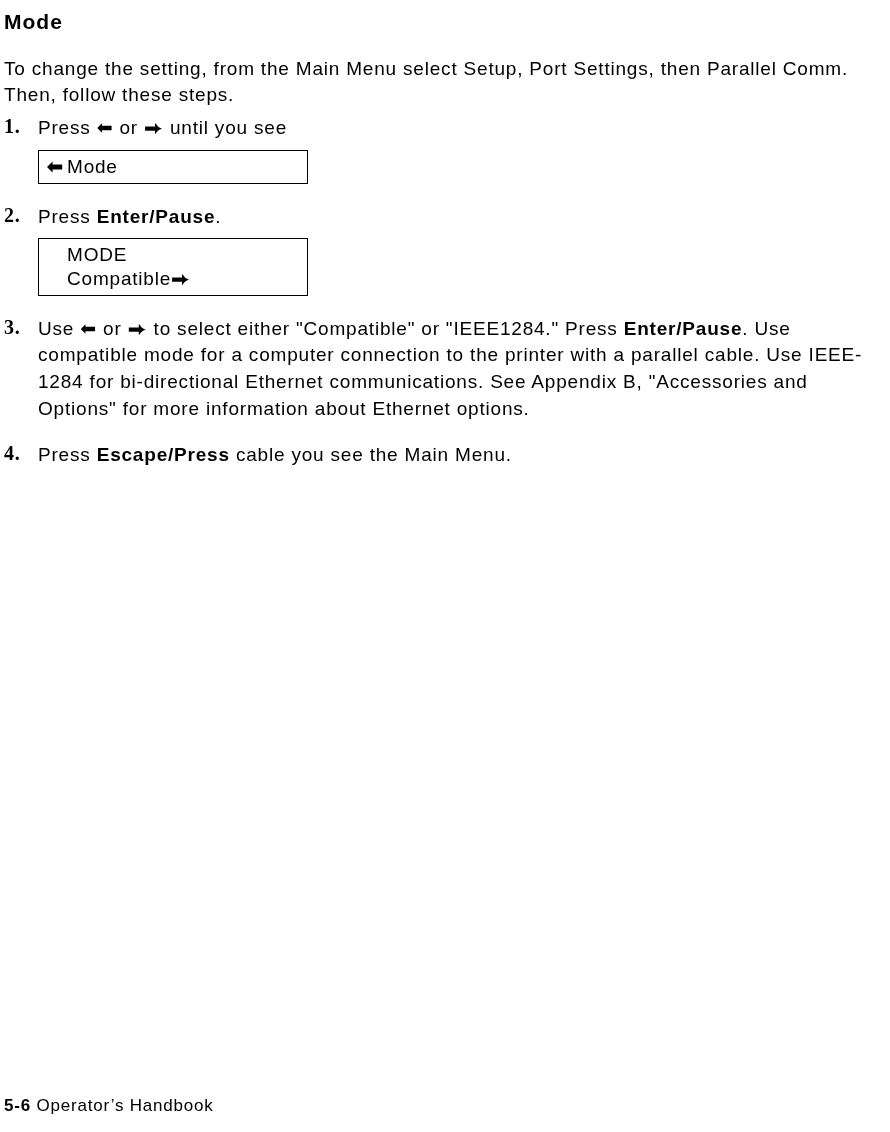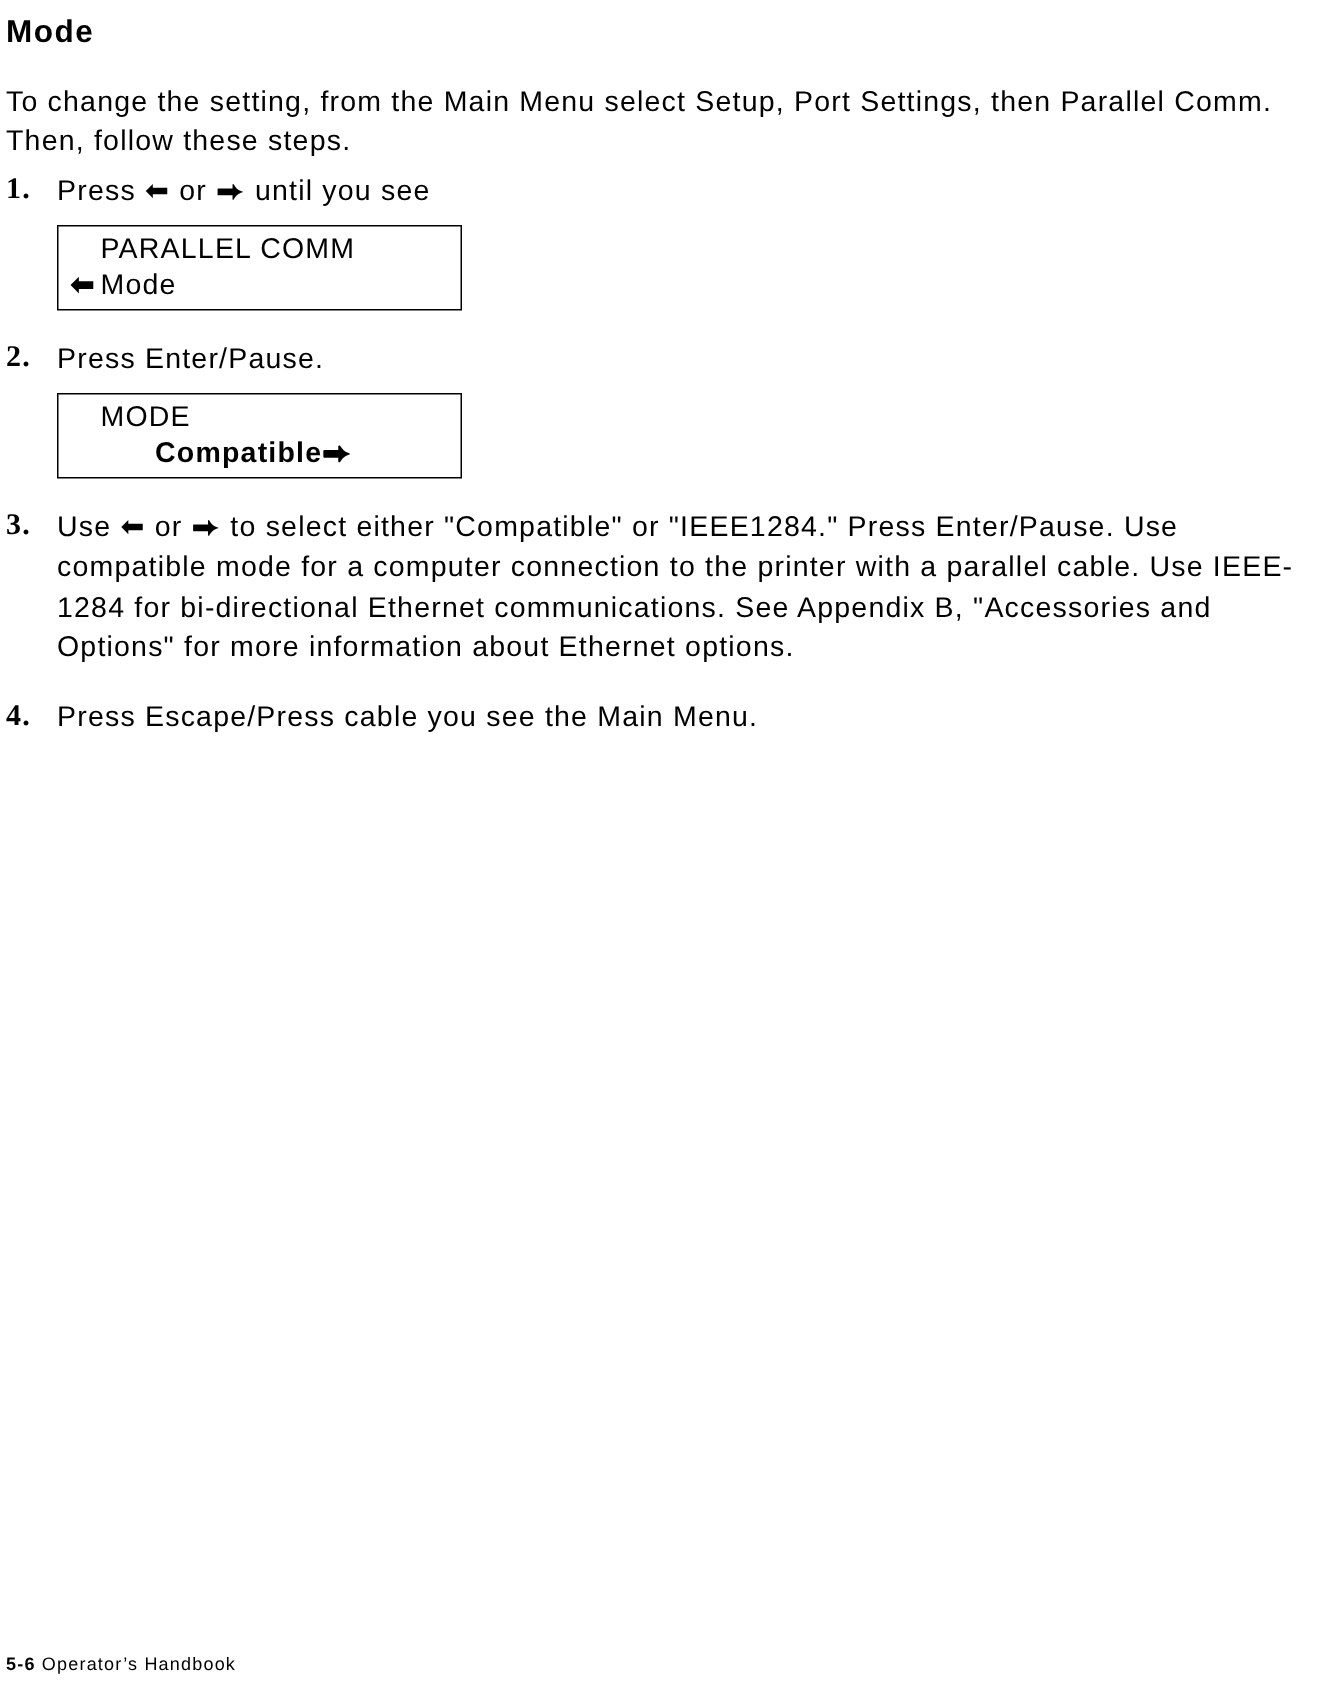--- a/index.html
+++ b/index.html
@@ -27,46 +27,46 @@
   ol { list-style: none; padding: 0; margin: 0; }
   li { margin: 0 0 20px 0; }
   .row { display: flex; align-items: flex-start; }
   .num {
     font-family: "Times New Roman", Times, serif;
     font-weight: bold;
     font-size: 20px;
     min-width: 34px;
   }
   .txt { flex: 1; line-height: 1.4; }
-  .txt .b { font-weight: normal; }
+  .txt .b { font-weight: bold; }
   .display {
     border: 1px solid #000;
     margin: 8px 0 0 34px;
     width: 270px;
     padding: 4px 8px 4px 8px;
     box-sizing: border-box;
     display: flex;
     align-items: flex-end;
   }
   .display .arrow-left {
     width: 20px;
     font-weight: bold;
     line-height: 1.2;
   }
   .display .content {
     flex:1;
     line-height: 1.25;
   }
   .display .line { display: block; }
-  .display .line.with-arrow { display:flex; justify-content: center; padding-right: 28px; font-weight: bold;}
+  .display .line.with-arrow { display:flex; justify-content: flex-start; padding-right: 28px;}
   .footer {
     position: absolute;
     bottom: 16px;
     left: 4px;
-    font-size: 12px;
+    font-size: 17px;
   }
   .footer .pg { font-weight: bold; }
 </style>
 </head>
 <body>
 
 <h1>Mode</h1>
 
 <p class="intro">To change the setting, from the Main Menu select Setup, Port Settings, then Parallel Comm.  Then, follow these steps.</p>
 
@@ -75,21 +75,20 @@
   <li>
     <div class="row">
       <div class="num">1.</div>
       <div class="txt">
         <span>Press </span><span>⬅</span><span> or </span><span>⮕</span><span> until you see</span>
       </div>
     </div>
     <div class="display">
       <div class="arrow-left">⬅</div>
       <div class="content">
-        <span class="line">PARALLEL COMM</span>
         <span class="line">Mode</span>
       </div>
     </div>
   </li>
 
   <li>
     <div class="row">
       <div class="num">2.</div>
       <div class="txt">
         <span>Press </span><span class="b">Enter/Pause</span><span>.</span>

